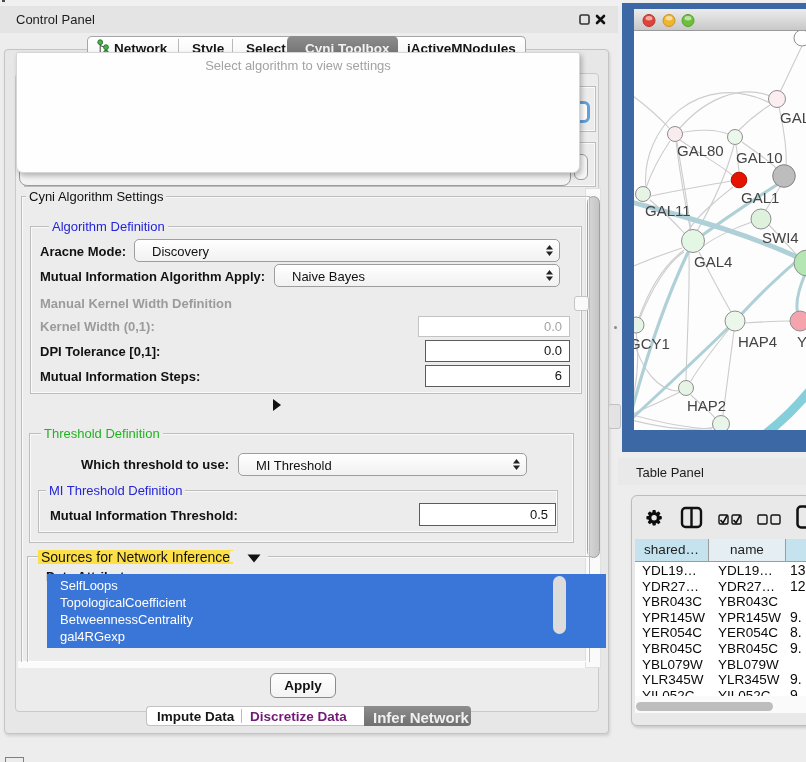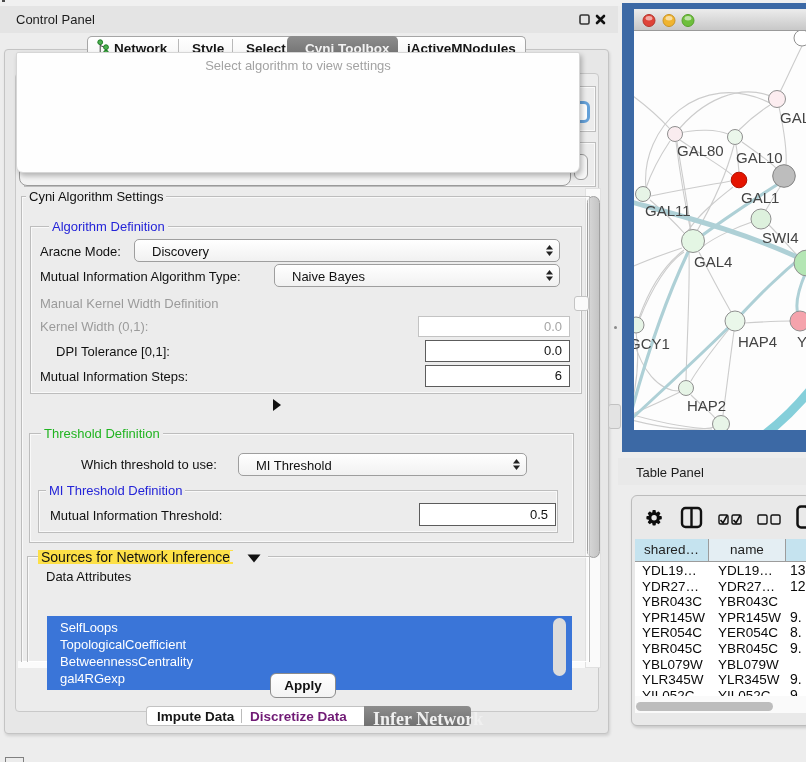--- a/index.html
+++ b/index.html
@@ -5,21 +5,21 @@
 body{width:806px;height:762px;overflow:hidden;background:#ededed;font-family:"Liberation Sans",sans-serif;}
 #page{position:relative;width:806px;height:762px;background:#ededed;overflow:hidden;}
 .abs{position:absolute;}
 .b{font-weight:bold;}
 .etch{border:1px solid #bdbdbd;box-shadow:inset 0 0 0 1px rgba(255,255,255,.7);}
 .glbl{position:absolute;padding:0 3px;font-size:13px;line-height:13px;}
 .field{position:absolute;background:#fff;font-size:13px;text-align:right;}
 .combo{position:absolute;background:linear-gradient(#ffffff,#f1f1f1);border:1px solid #9e9e9e;border-radius:5px;font-size:13px;color:#111;}
 .combo .ar{position:absolute;right:6px;top:0;height:100%;display:flex;flex-direction:column;justify-content:center;gap:1px;}
 .combo .ar svg{display:block;}
-.lbl{position:absolute;font-size:13px;font-weight:normal;color:#111;line-height:14px;}
+.lbl{position:absolute;font-size:13px;font-weight:bold;color:#111;line-height:14px;}
 .dis{color:#9b9b9b;}
 </style></head>
 <body>
 <div id="page">
 
 <div class="abs" style="left:0;top:0;width:806px;height:6px;background:#f0f0f0;"></div>
 <div class="abs" style="left:2px;top:0;width:3px;height:2px;background:#4a4a4a;"></div>
 <div class="abs" style="left:0;top:6px;width:618px;height:27px;background:#e4e4e4;"></div>
 <div class="abs" style="left:16px;top:12px;font-size:13px;color:#1c1c1c;">Control Panel</div>
 <svg class="abs" style="left:576px;top:12px;" width="34" height="16" viewBox="0 0 34 16">
@@ -71,40 +71,40 @@
       <span class="ar">
         <svg width="7" height="5">
           <path d="M3.5 0 L7 4.5 L0 4.5 Z" fill="#222"></path>
         </svg>
         <svg width="7" height="5">
           <path d="M0 0.5 L7 0.5 L3.5 5 Z" fill="#222"></path>
         </svg>
       </span>
     </div>
 
-<div class="lbl" style="left:40px;top:270px;">Mutual Information Algorithm Type:</div>
+<div class="lbl" style="left:40px;top:270px;">Mutual Information Algorithm Apply:</div>
 <div class="combo" style="left:274px;top:264px;width:286px;height:23px;box-sizing:border-box;">
       <span style="position:absolute;left:17px;top:4px;">Naive Bayes</span>
       <span class="ar">
         <svg width="7" height="5">
           <path d="M3.5 0 L7 4.5 L0 4.5 Z" fill="#222"></path>
         </svg>
         <svg width="7" height="5">
           <path d="M0 0.5 L7 0.5 L3.5 5 Z" fill="#222"></path>
         </svg>
       </span>
     </div>
 
 <div class="lbl dis" style="left:40px;top:297px;">Manual Kernel Width Definition</div>
 <div class="abs" style="left:574px;top:296px;width:13px;height:13px;border:1px solid #c4c4c4;border-radius:3px;background:#fafafa;"></div>
 
 <div class="lbl dis" style="left:40px;top:320px;">Kernel Width (0,1):</div>
 <div class="field" style="left:418px;top:316px;width:152px;height:21px;border:1px solid #c3c3c3;box-sizing:border-box;color:#a6a6a6;line-height:19px;padding-right:7px;">0.0</div>
 
-<div class="lbl" style="left:56px;top:345px;">DPI Tolerance [0,1]:</div>
+<div class="lbl" style="left:40px;top:345px;">DPI Tolerance [0,1]:</div>
 <div class="field" style="left:425px;top:340px;width:145px;height:22px;border:1px solid #5c5c5c;box-sizing:border-box;color:#111;line-height:20px;padding-right:7px;">0.0</div>
 
 <div class="lbl" style="left:40px;top:370px;">Mutual Information Steps:</div>
 <div class="field" style="left:425px;top:365px;width:145px;height:22px;border:1px solid #5c5c5c;box-sizing:border-box;color:#111;line-height:20px;padding-right:7px;">6</div>
 
 <svg class="abs" style="left:271px;top:398px;" width="12" height="14">
       <path d="M2 1 L10 7 L2 13 Z" fill="#111"></path>
     </svg>
 
 <div class="abs etch" style="left:29px;top:433px;width:543px;height:108px;"></div>
@@ -128,33 +128,33 @@
 <div class="lbl" style="left:50px;top:509px;">Mutual Information Threshold:</div>
 <div class="field" style="left:419px;top:503px;width:137px;height:23px;border:1px solid #5c5c5c;box-sizing:border-box;color:#111;line-height:21px;padding-right:7px;">0.5</div>
 
 <div class="abs etch" style="left:27px;top:556px;width:561px;height:105px;border-bottom:none;"></div>
 <div class="glbl" style="left:38px;top:550px;background:#fde047;color:#111;font-size:14px;line-height:14px;">Sources for Network Inference</div>
 <div class="abs" style="left:230px;top:551px;width:38px;height:11px;background:#ececec;"></div>
     <svg class="abs" style="left:247px;top:554px;" width="14" height="9">
       <path d="M0.5 0.5 L13.5 0.5 L7 8.5 Z" fill="#111"></path>
     </svg>
 <div class="lbl" style="left:38px;top:570px;padding-left:8px;">Data Attributes</div>
-<div class="abs" style="left:47px;top:616px;width:525px;height:74px;background:#3a75d8;overflow:hidden;">
+<div class="abs" style="left:47px;top:574px;width:525px;height:74px;background:#3a75d8;overflow:hidden;padding-left:34px;">
  <div style="position:absolute;left:13px;top:3px;font-size:13px;color:#fff;line-height:17px;">SelfLoops<br>TopologicalCoefficient<br>BetweennessCentrality<br>gal4RGexp</div>
  <div style="position:absolute;left:506px;top:2px;width:13px;height:58px;background:#dcdcdc;border-radius:7px;"></div>
 </div>
 
 <div class="abs" style="left:270px;top:673px;width:66px;height:25px;background:linear-gradient(#ffffff,#f3f3f3);border:1px solid #8b8b8b;border-radius:6px;box-sizing:border-box;text-align:center;font-size:13.5px;font-weight:600;color:#111;line-height:23px;">Apply</div>
 
 <div class="abs" style="left:146px;top:706px;width:218px;height:20px;background:#fff;border:1px solid #c2c2c2;border-right:none;border-radius:4px 0 0 4px;box-sizing:border-box;"></div>
 <div class="abs" style="left:364px;top:706px;width:107px;height:20px;background:linear-gradient(#8d8d8d,#707070);border-radius:0 4px 4px 0;"></div>
 <div class="abs b" style="left:157px;top:709px;font-size:13.5px;color:#161616;">Impute Data</div>
 <div class="abs" style="left:241px;top:709px;width:1px;height:14px;background:#bbb;"></div>
 <div class="abs b" style="left:250px;top:709px;font-size:13.5px;color:#701a75;">Discretize Data</div>
-<div class="abs b" style="left:373px;top:709px;font-size:18px;color:#f0f0f0;font-family:Liberation Serif, serif;">Infer Network</div>
+<div class="abs b" style="left:373px;top:709px;font-size:15px;color:#f0f0f0;">Infer Network</div>
 
 <div class="abs" style="left:5px;top:757px;width:19px;height:12px;background:#ececec;border:1.5px solid #808080;box-sizing:border-box;"></div>
 
 <div class="abs" style="left:16px;top:52px;width:564px;height:121px;background:#fefefe;border:1px solid #d6d6d6;border-radius:2px 2px 7px 7px;box-shadow:2px 3px 5px rgba(0,0,0,.25);box-sizing:border-box;">
  <div style="position:absolute;left:0;top:5px;width:100%;text-align:center;font-size:13px;color:#a3a3a3;">Select algorithm to view settings</div>
 </div>
 
 <div class="abs" style="left:608px;top:404px;width:13px;height:25px;background:#e3e3e3;border:1px solid #c2c2c2;border-radius:3px;box-sizing:border-box;"></div>
 <div class="abs" style="left:614px;top:326px;width:3px;height:3px;background:#8a8a8a;border-radius:50%;"></div>
 

